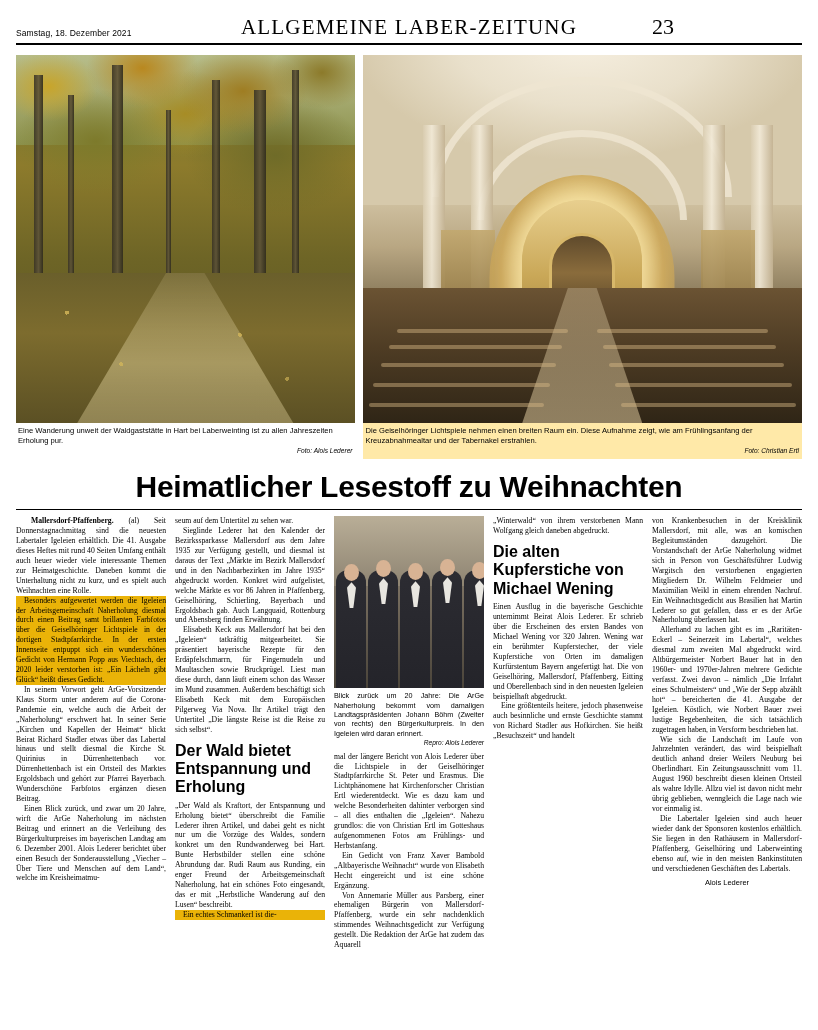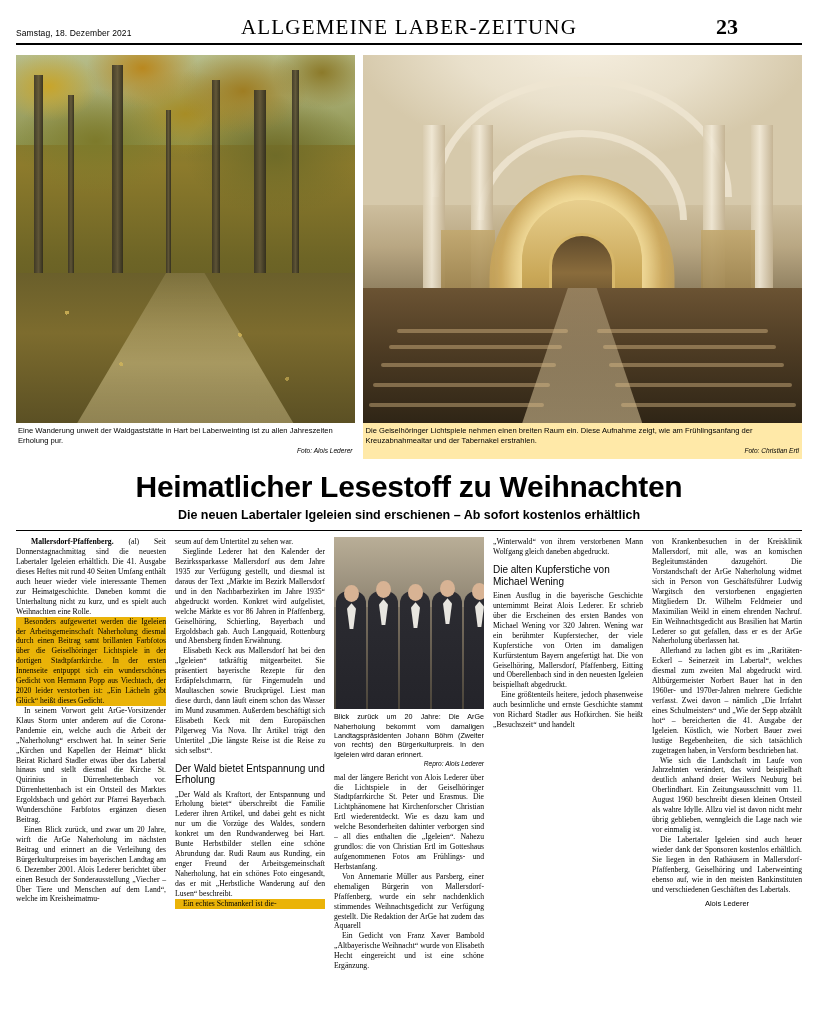--- a/index.html
+++ b/index.html
@@ -37,23 +37,23 @@
     font-family: "Liberation Serif", serif;
     font-weight: normal;
     font-size: 21px;
     letter-spacing: 1.2px;
     text-align: center;
     flex: 1;
     text-transform: uppercase;
   }
   .masthead .pageno {
     font-family: "Liberation Serif", serif;
-    font-weight: bold;
+    font-weight: normal;
     font-size: 22px;
-    text-align: center;
+    text-align: left;
     width: 150px;
     padding-bottom: 0px;
   }
   
   .photos {
     display: flex;
     gap: 8px;
     margin-top: 10px;
   }
   .photo-block { position: relative; }
@@ -229,22 +229,22 @@
     text-align: justify;
     hyphens: auto;
     position: relative;
   }
   .col p { margin: 0; text-indent: 8px; }
   .col p.first { text-indent: 0; }
   .col p.hl { background: #eab308; }
   .lead { font-weight: bold; padding-left: 15px; }
   .subtitle {
     font-family: "Liberation Sans", sans-serif;
-    font-weight: normal;
-    font-size: 10px;
+    font-weight: bold;
+    font-size: 16px;
     line-height: 1.15;
     margin: 7px 0 4px 0;
     text-indent: 0;
     text-align: left;
   }
   
   .group-photo {
     width: 100%; height: 172px;
     position: relative;
     overflow: hidden;
@@ -355,21 +355,20 @@
       <div class="caption highlight">
         <span>Die Geiselhöringer Lichtspiele nehmen einen breiten Raum ein. Diese Aufnahme zeigt, wie am Frühlingsanfang der Kreuzabnahmealtar und der Tabernakel erstrahlen.</span>
         <span class="credit">Foto: Christian Ertl</span>
       </div>
     </div>
 
   </div>
 
   <div class="headline-wrap">
     <h1 class="headline">Heimatlicher Lesestoff zu Weihnachten</h1>
-    <h2 class="subhead">Die neuen Labertaler Igeleien sind erschienen – Ab sofort kostenlos erhältlich</h2>
   </div>
   <hr class="rule">
 
   <div class="body">
 
     <div class="col">
       <p class="first"><span class="lead">Mallersdorf-Pfaffenberg.</span><span> (al) Seit Donnerstagnachmittag sind die neuesten Labertaler Igeleien erhältlich. Die 41. Ausgabe dieses Heftes mit rund 40 Seiten Umfang enthält auch heuer wieder viele interessante Themen zur Heimatgeschichte. Daneben kommt die Unterhaltung nicht zu kurz, und es spielt auch Weihnachten eine Rolle.</span></p>
       <p class="hl">Besonders aufgewertet werden die Igeleien der Arbeitsgemeinschaft Naherholung diesmal durch einen Beitrag samt brillanten Farbfotos über die Geiselhöringer Lichtspiele in der dortigen Stadtpfarrkirche. In der ersten Innenseite entpuppt sich ein wunderschönes Gedicht von Hermann Popp aus Viechtach, der 2020 leider verstorben ist: „Ein Lächeln gibt Glück“ heißt dieses Gedicht.</p>
       <p>In seinem Vorwort geht ArGe-Vorsitzender Klaus Storm unter anderem auf die Corona-Pandemie ein, welche auch die Arbeit der „Naherholung“ erschwert hat. In seiner Serie „Kirchen und Kapellen der Heimat“ blickt Beirat Richard Stadler etwas über das Labertal hinaus und stellt diesmal die Kirche St. Quirinius in Dürrenhettenbach vor. Dürrenhettenbach ist ein Ortsteil des Marktes Ergoldsbach und gehört zur Pfarrei Bayerbach. Wunderschöne Farbfotos ergänzen diesen Beitrag.</p>
       <p>Einen Blick zurück, und zwar um 20 Jahre, wirft die ArGe Naherholung im nächsten Beitrag und erinnert an die Verleihung des Bürgerkulturpreises im bayerischen Landtag am 6. Dezember 2001. Alois Lederer berichtet über einen Besuch der Sonderausstellung „Viecher – Über Tiere und Menschen auf dem Land“, welche im Kreisheimatmu-</p>
@@ -403,22 +402,22 @@
         <div class="gp-person" style="left:130px;"></div>
         <div class="gp-head" style="left:138px; top:46px;"></div>
         <div class="gp-shirt" style="left:141px; top:64px;"></div>
 
       </div>
       <div class="gp-cap">
         <span>Blick zurück um 20 Jahre: Die ArGe Naherholung bekommt vom damaligen Landtagspräsidenten Johann Böhm (Zweiter von rechts) den Bürgerkulturpreis. In den Igeleien wird daran erinnert.</span>
         <span class="credit">Repro: Alois Lederer</span>
       </div>
       <p class="first" style="margin-top:4px;">mal der längere Bericht von Alois Lederer über die Lichtspiele in der Geiselhöringer Stadtpfarrkirche St. Peter und Erasmus. Die Lichtphänomene hat Kirchenforscher Christian Ertl wiederentdeckt. Wie es dazu kam und welche Besonderheiten dahinter verborgen sind – all dies enthalten die „Igeleien“. Nahezu grundlos: die von Christian Ertl im Gotteshaus aufgenommenen Fotos am Frühlings- und Herbstanfang.</p>
+      <p>Ein Gedicht von Franz Xaver Bambold „Altbayerische Weihnacht“ wurde von Elisabeth Hecht eingereicht und ist eine schöne Ergänzung.</p>
       <p>Von Annemarie Müller aus Parsberg, einer ehemaligen Bürgerin von Mallersdorf-Pfaffenberg, wurde ein sehr nachdenklich stimmendes Weihnachtsgedicht zur Verfügung gestellt. Die Redaktion der ArGe hat zudem das Aquarell</p>
-      <p>Ein Gedicht von Franz Xaver Bambold „Altbayerische Weihnacht“ wurde von Elisabeth Hecht eingereicht und ist eine schöne Ergänzung.</p>
     </div>
 
     <div class="col">
       <p class="first">„Winterwald“ von ihrem verstorbenen Mann Wolfgang gleich daneben abgedruckt.</p>
       <div class="subtitle">Die alten Kupferstiche von Michael Wening</div>
       <p class="first">Einen Ausflug in die bayerische Geschichte unternimmt Beirat Alois Lederer. Er schrieb über die Erscheinen des ersten Bandes von Michael Wening vor 320 Jahren. Wening war ein berühmter Kupferstecher, der viele Kupferstiche von Orten im damaligen Kurfürstentum Bayern angefertigt hat. Die von Geiselhöring, Mallersdorf, Pfaffenberg, Eitting und Oberellenbach sind in den neuesten Igeleien beispielhaft abgedruckt.</p>
       <p>Eine größtenteils heitere, jedoch phasenweise auch besinnliche und ernste Geschichte stammt von Richard Stadler aus Hofkirchen. Sie heißt „Besuchszeit“ und handelt</p>
     </div>
 
     <div class="col">

